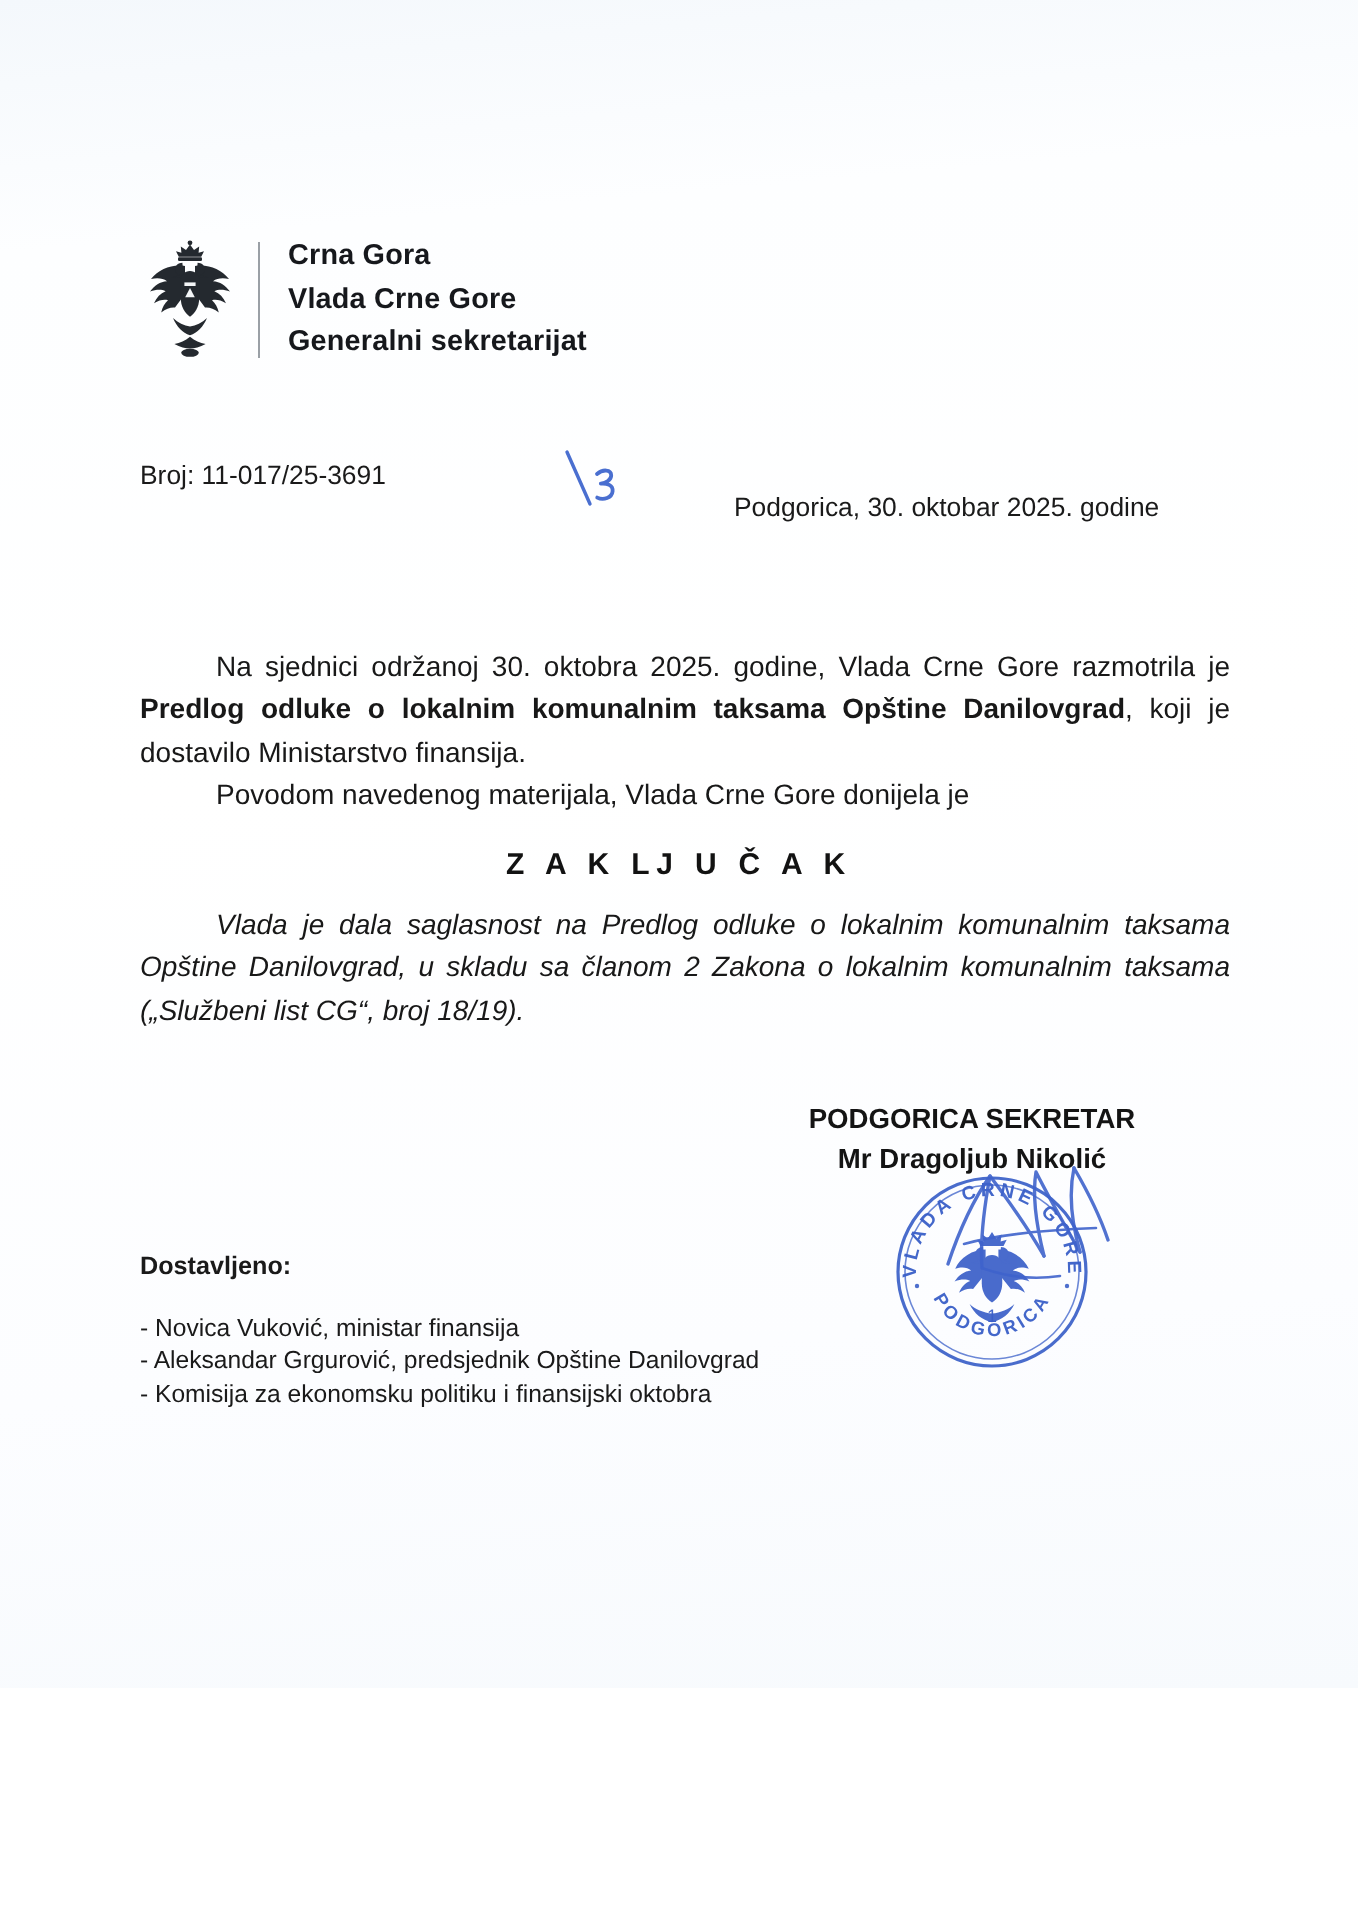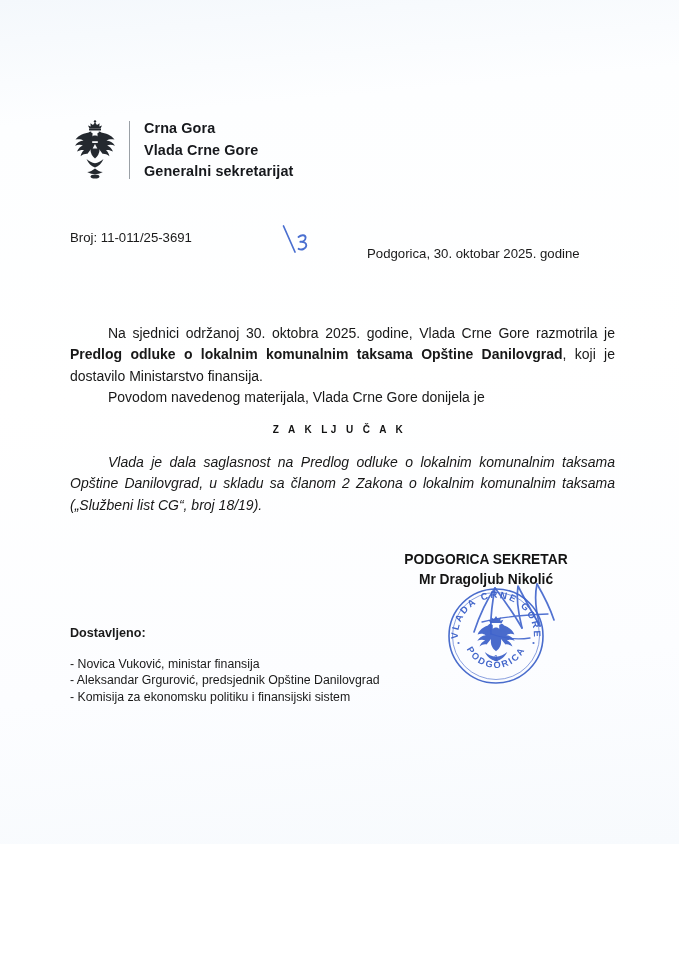--- a/index.html
+++ b/index.html
@@ -104,21 +104,21 @@
   .para-2 { top: 452px; font-style: italic; }
   .body-block b { font-weight: bold; }
 
   
   .conclusion-title {
     position: absolute;
     left: 0;
     top: 424px;
     width: 679px;
     text-align: center;
-    font-size: 10px;
+    font-size: 15px;
     font-weight: bold;
     letter-spacing: 3.4px;
     color: #121212;
   }
 
   
   .signature {
     position: absolute;
     left: 355px;
     top: 550px;
@@ -202,21 +202,21 @@
     </div>
     <div class="lh-divider"></div>
     <div class="lh-text">
       <div>Crna Gora</div>
       <div>Vlada Crne Gore</div>
       <div>Generalni sekretarijat</div>
     </div>
   </div>
 
   <div class="refline">
-    <div class="ref-no">Broj: 11-011/25-3691</div>
+    <div class="ref-no">Broj: 11-017/25-3691</div>
     <div class="hand-mark">
       <svg viewBox="0 0 46 40" xmlns="http://www.w3.org/2000/svg">
         <g fill="none" stroke="#4a6fd0" stroke-linecap="round" stroke-linejoin="round">
           <path d="M21 34 L9.5 8" stroke-width="1.7"></path>
           <path d="M24.5 19 C27.5 16.4 31.5 16.8 31.6 19.6 C31.7 22 28.8 23.6 26.4 23.8 C29.4 23.5 32.6 24.6 32.3 27.6 C32 30.8 27.8 32.4 24.6 30.8" stroke-width="1.9"></path>
         </g>
       </svg>
     </div>
     <div class="ref-place">Podgorica, 30. oktobar 2025. godine</div>
   </div>
@@ -279,16 +279,16 @@
         <path d="M20 52 C38 47 60 45 86 44" stroke-width="1.3"></path>
         <path d="M29 64 C40 68 54 70 68 68" stroke-width="1.3"></path>
       </g>
     </svg>
   </div>
 
   <div class="distribution">
     <div class="dist-title">Dostavljeno:</div>
     <div class="dist-item">- Novica Vuković, ministar finansija</div>
     <div class="dist-item">- Aleksandar Grgurović, predsjednik Opštine Danilovgrad</div>
-    <div class="dist-item">- Komisija za ekonomsku politiku i finansijski sistem</div>
+    <div class="dist-item">- Komisija za ekonomsku politiku i finansijski oktobra</div>
   </div>
 
 </div>
 
 </body></html>

